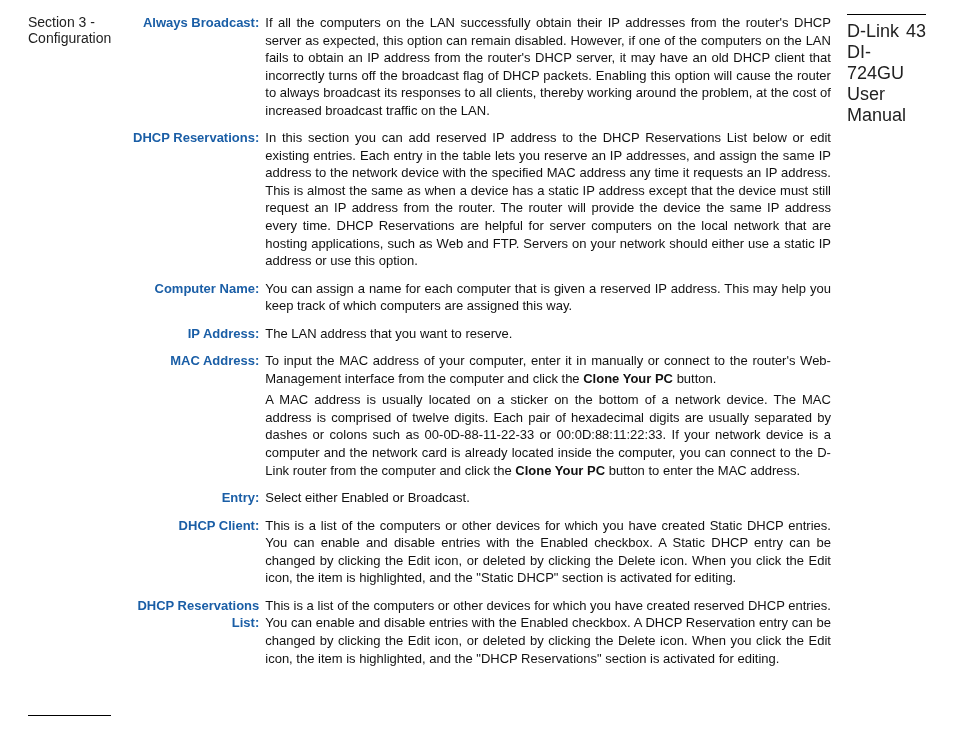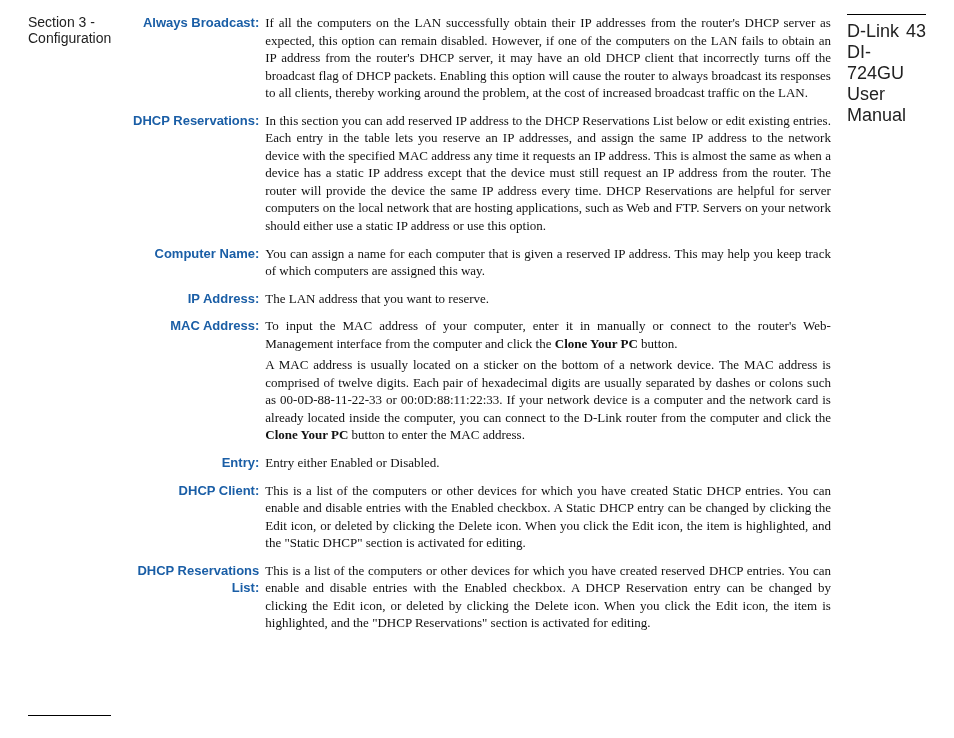--- a/index.html
+++ b/index.html
@@ -45,21 +45,21 @@
     line-height: 1.35;
     font-family: Arial, Helvetica, sans-serif;
   }
   .desc {
     flex: 1 1 auto;
     color: #111;
     font-size: 13px;
     line-height: 1.35;
     text-align: justify;
   }
-  .desc p { margin: 0 16px 4px 0; font-family: Liberation Serif, serif; }
+  .desc p { margin: 0 16px 4px 0; }
   .desc .bold { font-weight: bold; }
   .footer {
     border-top: 1.5px solid #000;
     padding-top: 6px;
     font-size: 18px;
     display: flex;
     justify-content: space-between;
     color: #222;
   }
 </style>
@@ -97,21 +97,21 @@
       <div class="entry">
         <div class="term">MAC Address:</div>
         <div class="desc">
           <p><span>To input the MAC address of your computer, enter it in manually or connect to the router's Web-Management interface from the computer and click the </span><span class="bold">Clone Your PC</span><span> button.</span></p>
           <p><span>A MAC address is usually located on a sticker on the bottom of a network device. The MAC address is comprised of twelve digits. Each pair of hexadecimal digits are usually separated by dashes or colons such as 00-0D-88-11-22-33 or 00:0D:88:11:22:33. If your network device is a computer and the network card is already located inside the computer, you can connect to the D-Link router from the computer and click the </span><span class="bold">Clone Your PC</span><span> button to enter the MAC address.</span></p>
         </div>
       </div>
       <div class="entry">
         <div class="term">Entry:</div>
         <div class="desc">
-          <p>Entry either Enabled or Disabled.</p>
+          <p>Select either Enabled or Broadcast.</p>
         </div>
       </div>
       <div class="entry">
         <div class="term">DHCP Client:</div>
         <div class="desc">
           <p>This is a list of the computers or other devices for which you have created Static DHCP entries. You can enable and disable entries with the Enabled checkbox. A Static DHCP entry can be changed by clicking the Edit icon, or deleted by clicking the Delete icon. When you click the Edit icon, the item is highlighted, and the "Static DHCP" section is activated for editing.</p>
         </div>
       </div>
       <div class="entry">
         <div class="term">DHCP Reservations List:</div>

